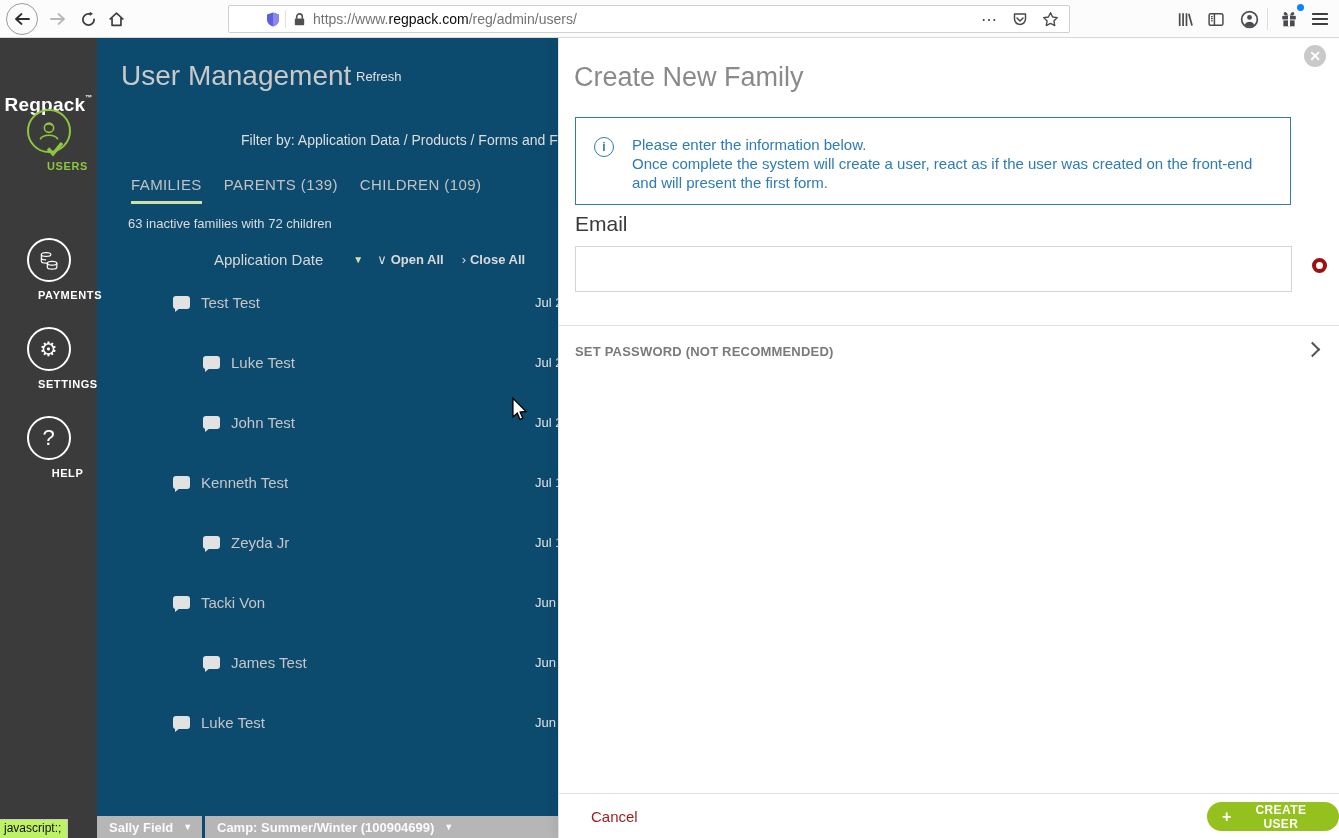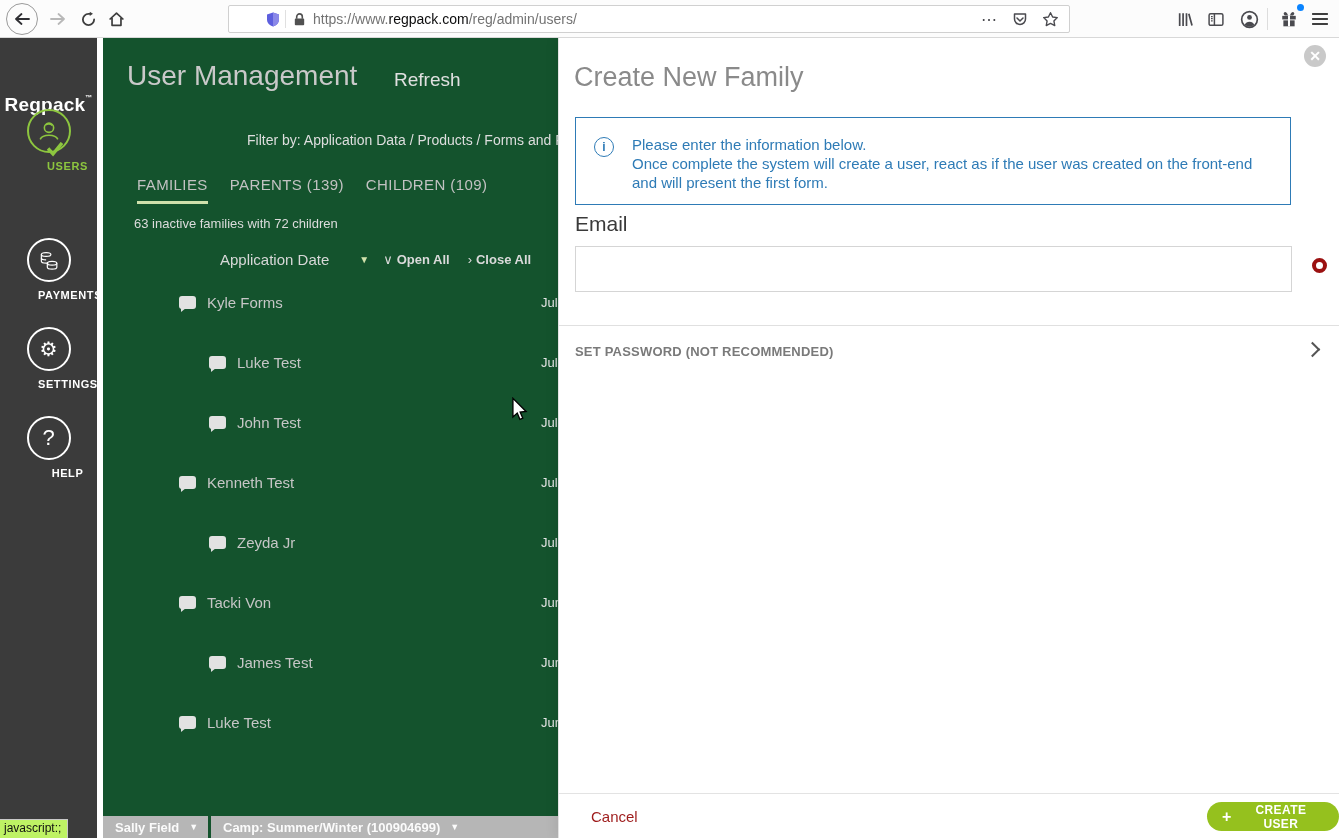--- a/index.html
+++ b/index.html
@@ -35,24 +35,24 @@
   .side-item { position:absolute; left:0; width:97px; text-align:center; color:#fff; }
   .side-item .circle-ic { width:44px; height:44px; margin:0 auto; display:flex;
     align-items:center; justify-content:center; border:2.5px solid #fff;
     border-radius:50%; font-size:20px; }
   .side-item .lbl { display:block; margin-top:7px; font-size:11px; font-weight:700;
     letter-spacing:.6px;margin-left:38px; }
   .side-item.active, .side-item.active .lbl { color:#8dc63f; }
   .side-item.active .circle-ic { border-color:#8dc63f; }
 
   
-  .content { position:absolute; left:103px; top:38px; width:461px; height:800px;
-    background:#14532d; overflow:hidden; }
+  .content { position:absolute; left:97px; top:38px; width:461px; height:800px;
+    background:#0c4a6e; overflow:hidden; }
   .page-title { position:absolute; left:24px; top:22px; font-size:28px; color:#c9c9c9; }
-  .refresh { position:absolute; left:259px; top:31px; font-size:19px; color:#e0e0e0;margin-left:32px; }
+  .refresh { position:absolute; left:259px; top:31px; font-size:13px; color:#e0e0e0; }
   .filter-line { position:absolute; left:144px; top:94px; font-size:14px;
     color:#dedede; white-space:nowrap; }
   .tabs { position:absolute; left:34px; top:138px; display:flex; gap:22px; }
   .tab { font-size:15px; letter-spacing:.4px; color:#c2c2c2; padding-bottom:8px;
     white-space:nowrap; }
   .tab.active { border-bottom:3px solid #cfe0ab; }
   .inactive-note { position:absolute; left:31px; top:178px; font-size:13px; color:#dcdcdc; }
   .sort-row { position:absolute; left:117px; top:213px; display:flex; align-items:center;
     font-size:15px; color:#d8d8d8; white-space:nowrap; }
   .sort-caret { color:#d2e2ac; font-size:10px; margin:0 14px 0 30px; }
@@ -268,21 +268,21 @@
   <div class="sort-row">
     <span>Application Date</span>
     <span class="sort-caret">▼</span>
     <span class="openall"><span class="gl">∨</span><span>Open All</span></span>
     <span class="closeall"><span class="gl">›</span><span>Close All</span></span>
   </div>
 
   <div class="family-list">
       <div class="family-row">
         <span class="bubble-icon"></span>
-        <span class="fam-name">Kyle Forms</span>
+        <span class="fam-name">Test Test</span>
         <span class="fam-date">Jul 2</span>
       </div>
       <div class="family-row child">
         <span class="bubble-icon"></span>
         <span class="fam-name">Luke Test</span>
         <span class="fam-date">Jul 2</span>
       </div>
       <div class="family-row child">
         <span class="bubble-icon"></span>
         <span class="fam-name">John Test</span>

